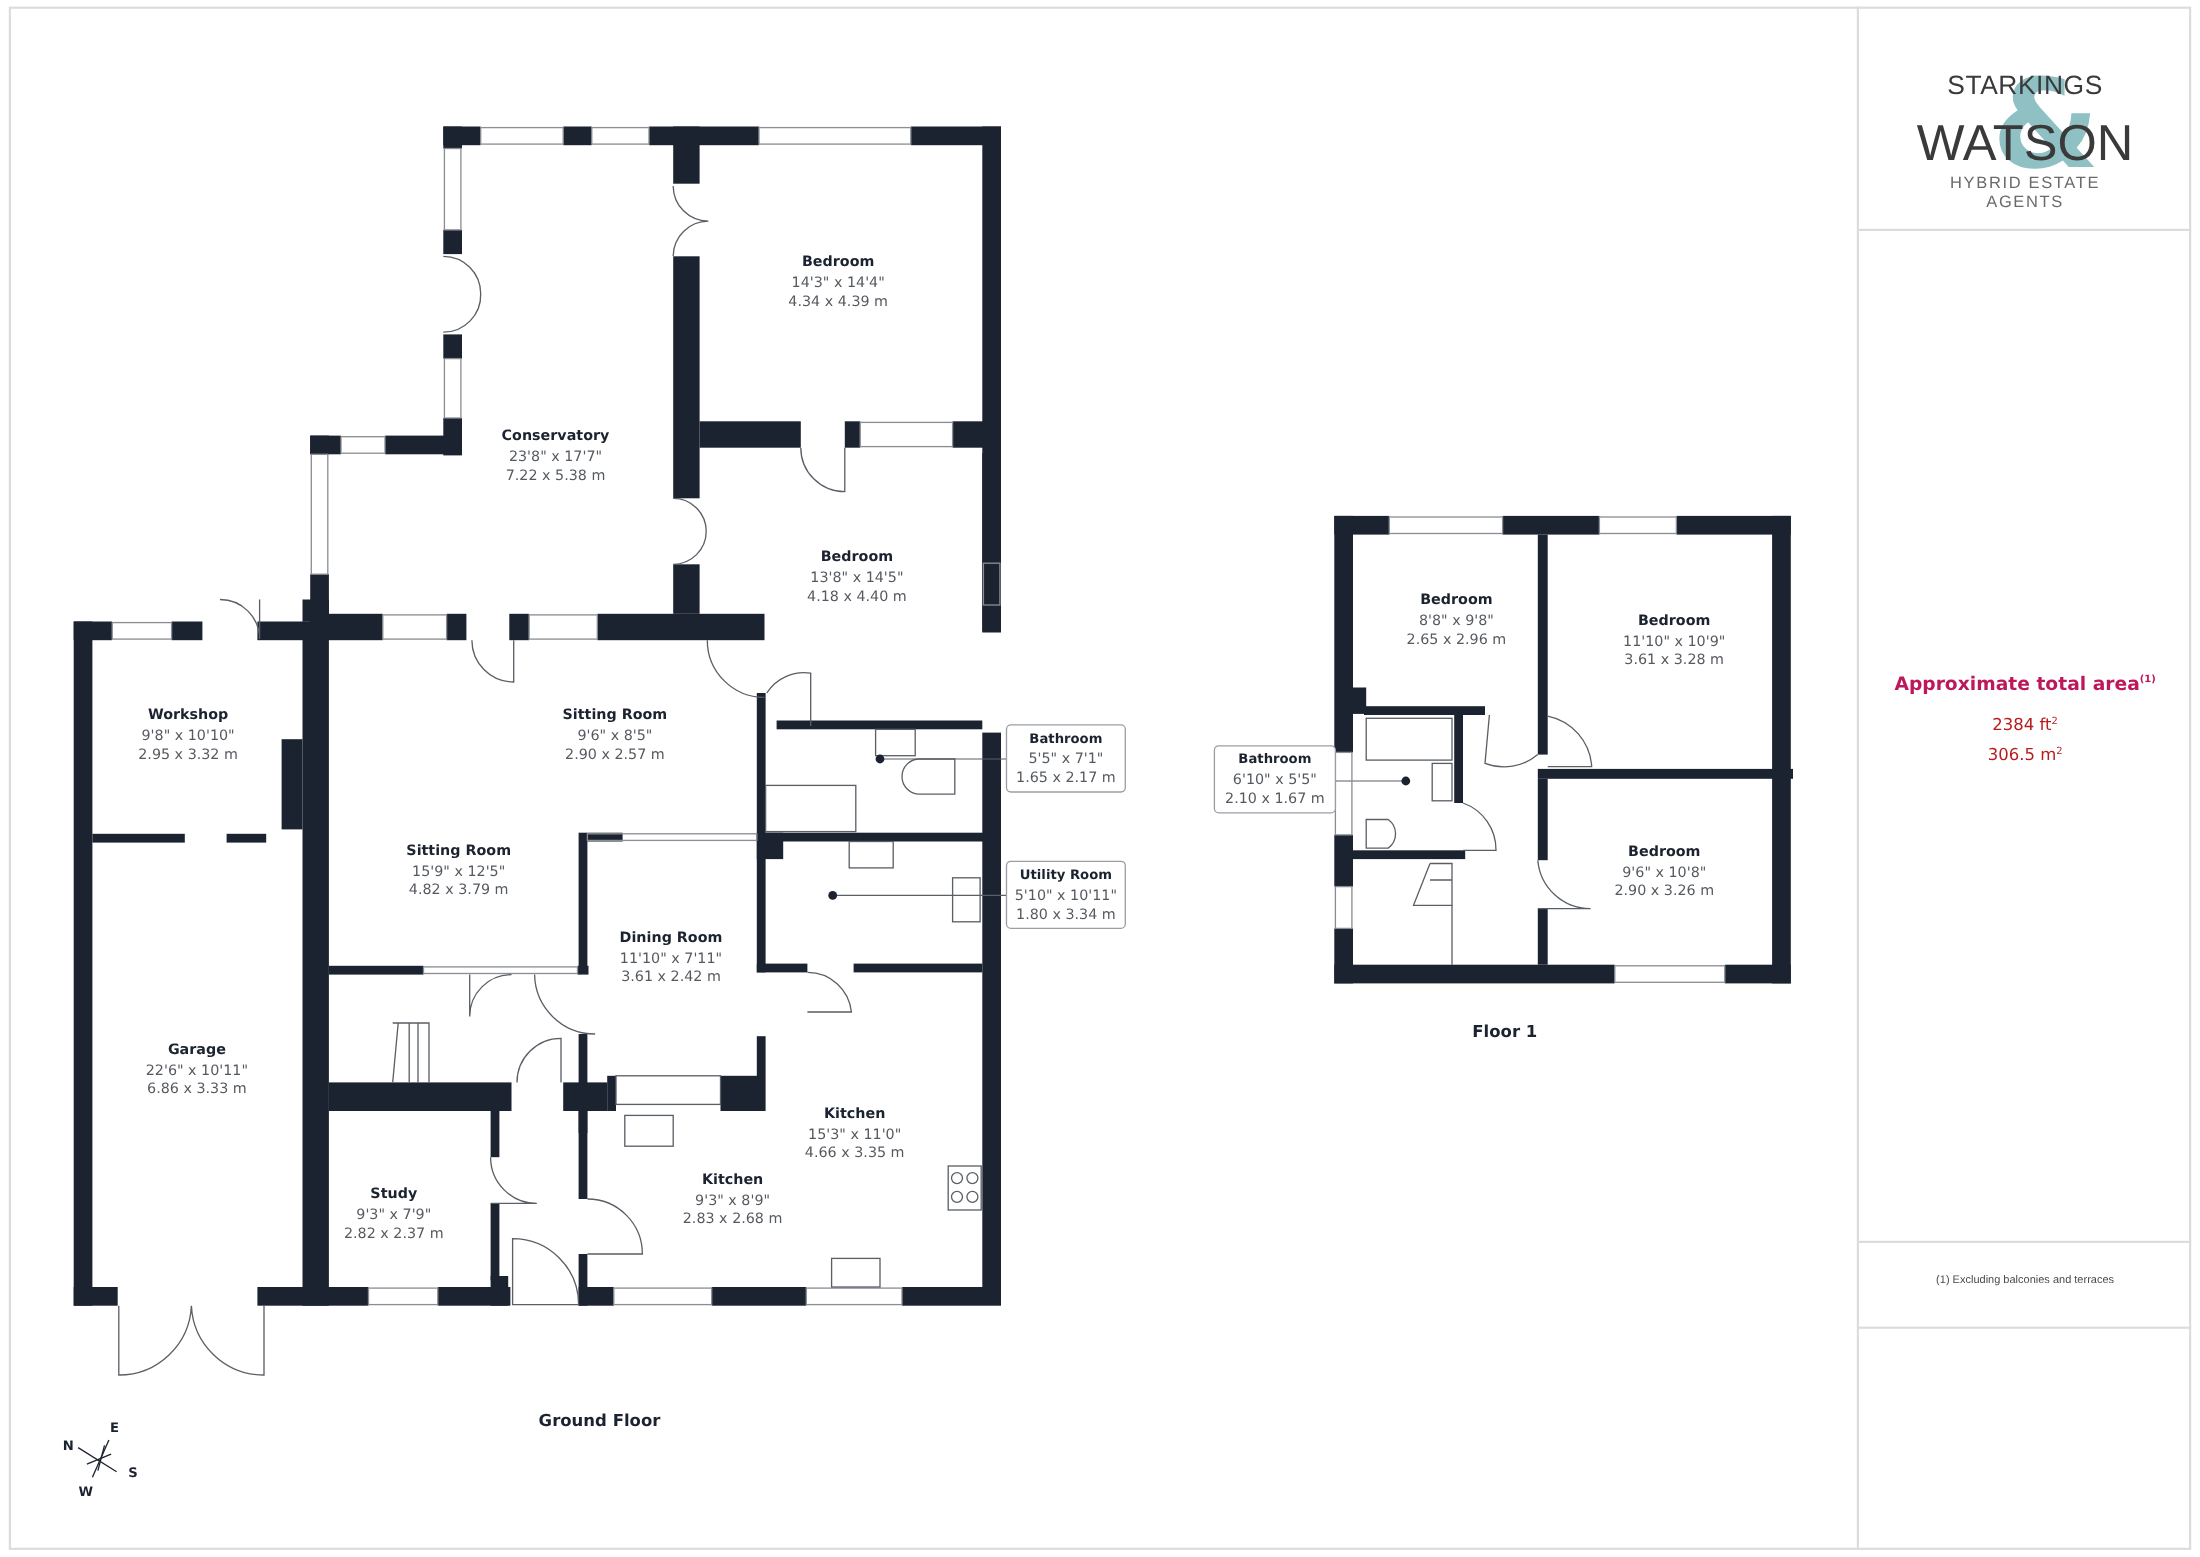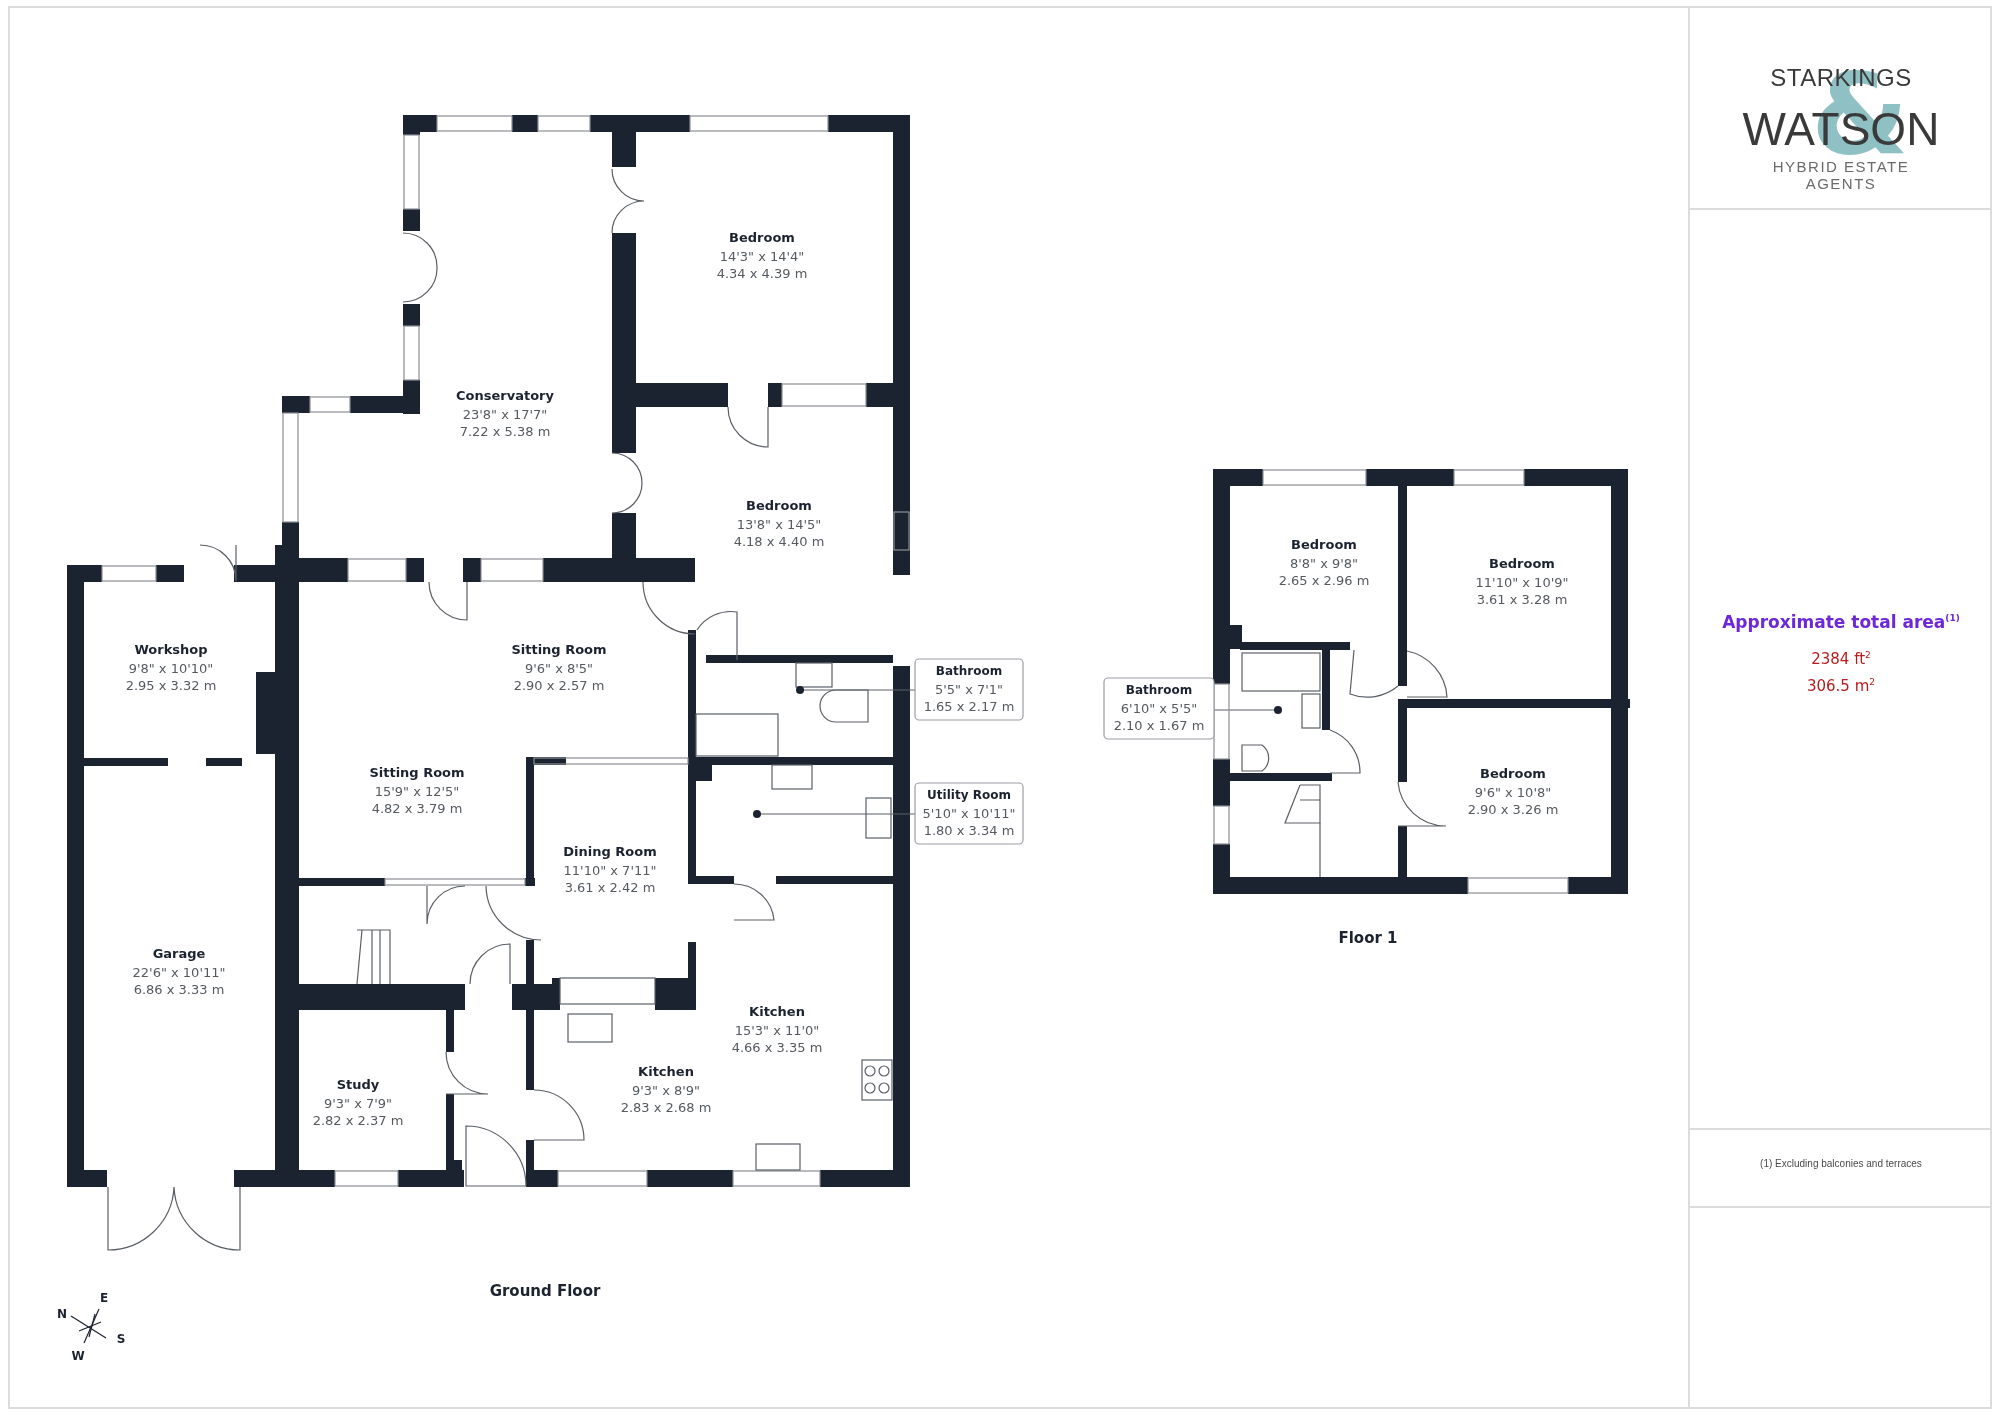--- a/index.html
+++ b/index.html
@@ -8,21 +8,21 @@
   .side { position: absolute; left: 1688px; top: 6px; width: 304px; height: 1403px; border-left: 2px solid #dcdcdc; box-sizing: border-box; }
   .side-sec { position: absolute; left: 0; width: 100%; border-bottom: 2px solid #dcdcdc; box-sizing: border-box; text-align: center; }
   .logo-wrap { top: 0; height: 204px; }
   .logo { position: absolute; left: 50%; top: 56px; transform: translateX(-50%); width: 200px; height: 110px; }
   .amp { position: absolute; left: 70px; top: -4px; font-family: "DejaVu Sans", sans-serif; font-size: 112px; line-height: 1; color: #8fc1c4; font-weight: bold; }
   .brand1, .brand2 { position: absolute; left: 0; width: 100%; text-align: center; font-family: "Liberation Sans", sans-serif; color: #3a3a3a; letter-spacing: 0.5px; }
   .brand1 { top: 2px; font-size: 24px; }
   .brand2 { top: 40px; font-size: 46px; font-weight: normal; letter-spacing: 0px; }
   .tagline { position: absolute; left: 0; width: 100%; top: 96px; font-size: 15px; letter-spacing: 1.5px; color: #6a6a6a; font-family: "Liberation Sans", sans-serif; }
   .area-sec { top: 204px; height: 920px; border-bottom: 2px solid #dcdcdc; }
-  .area-title { position: absolute; top: 402px; left: 0; width: 100%; font-weight: bold; font-size: 17px; color: #6d28d9; }
+  .area-title { position: absolute; top: 402px; left: 0; width: 100%; font-weight: bold; font-size: 17px; color: #be185d; }
   .area-title sup { font-size: 9px; }
   .area-val { position: absolute; left: 0; width: 100%; font-size: 15px; color: #b91c1c; }
   .area-val sup { font-size: 9px; }
   .foot-sec { top: 1124px; height: 78px; }
   .foot-text { position: absolute; top: 28px; left: 0; width: 100%; font-size: 10px; color: #4a4a4a; font-family: "Liberation Sans", sans-serif; }
   .disc-sec { top: 1202px; height: 199px; border-bottom: none; }
   .disc-text { position: absolute; top: 26px; left: 30px; right: 30px; font-size: 13px; line-height: 20px; color: #4a4a4a; font-family: "Liberation Sans", sans-serif; }
   .g360 { position: absolute; top: 142px; left: 0; width: 100%; font-size: 14px; color: #1c2330; }
   .g360 b { font-weight: bold; }
   svg.plan { position: absolute; left: 0; top: 0; }

